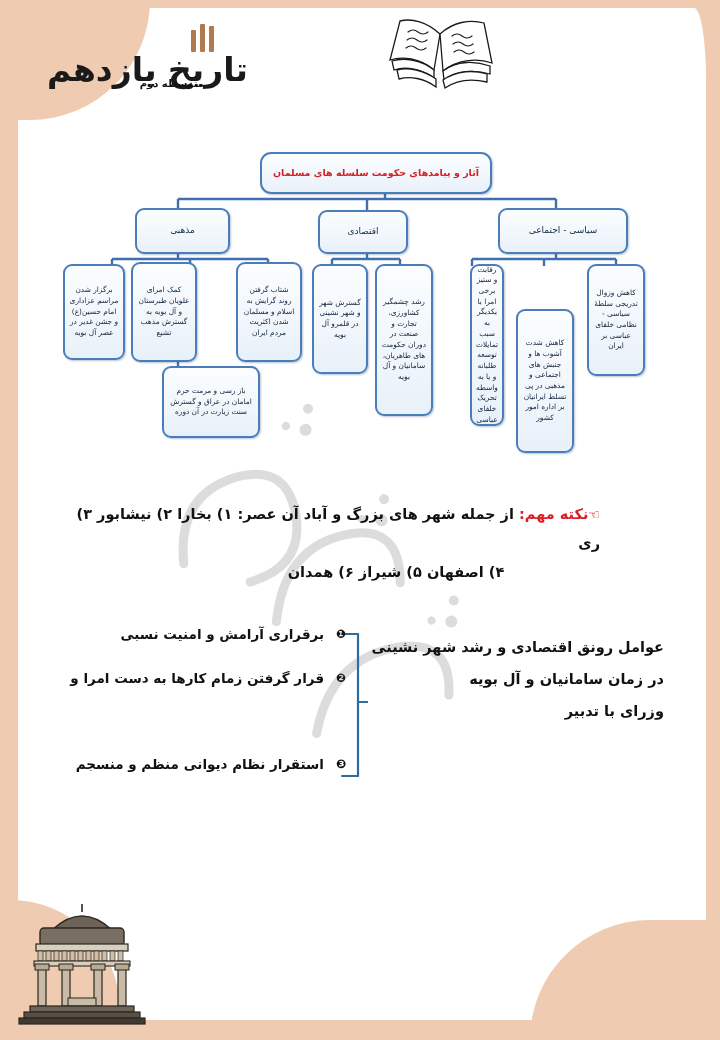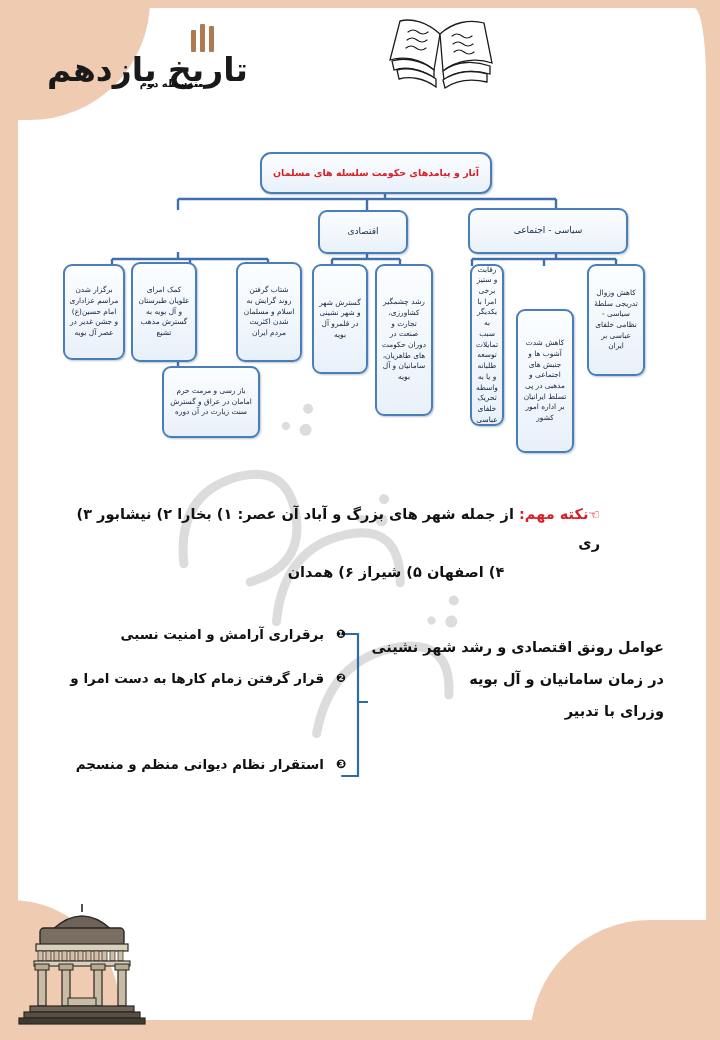--- a/index.html
+++ b/index.html
@@ -313,26 +313,29 @@
       <path d="M472 259 L472 266"></path>
       <path d="M544 259 L544 266"></path>
       <path d="M616 259 L616 266"></path>
     </g>
   </svg>
 
   <div class="node node-root" style="right:228px; top:152px; width:232px; height:42px;">
     <span>آثار و پیامدهای حکومت سلسله های مسلمان</span>
   </div>
 
+  <div class="node node-cat" style="right:490px; top:208px; width:95px; height:46px;">
+    <span>مذهبی</span>
+  </div>
 
   <div class="node node-cat" style="right:312px; top:210px; width:90px; height:44px;">
     <span>اقتصادی</span>
   </div>
 
-  <div class="node node-cat" style="right:92px; top:208px; width:160px; height:46px;">
+  <div class="node node-cat" style="right:92px; top:208px; width:130px; height:46px;">
     <span>سیاسی - اجتماعی</span>
   </div>
 
   <div class="node node-leaf" style="right:595px; top:264px; width:62px; height:96px;">
     <span>برگزار شدن مراسم عزاداری امام حسین(ع) و جشن غدیر در عصر آل بویه</span>
   </div>
 
   <div class="node node-leaf" style="right:523px; top:262px; width:66px; height:100px;">
     <span>کمک امرای علویان طبرستان و آل بویه به گسترش مذهب تشیع</span>
   </div>

